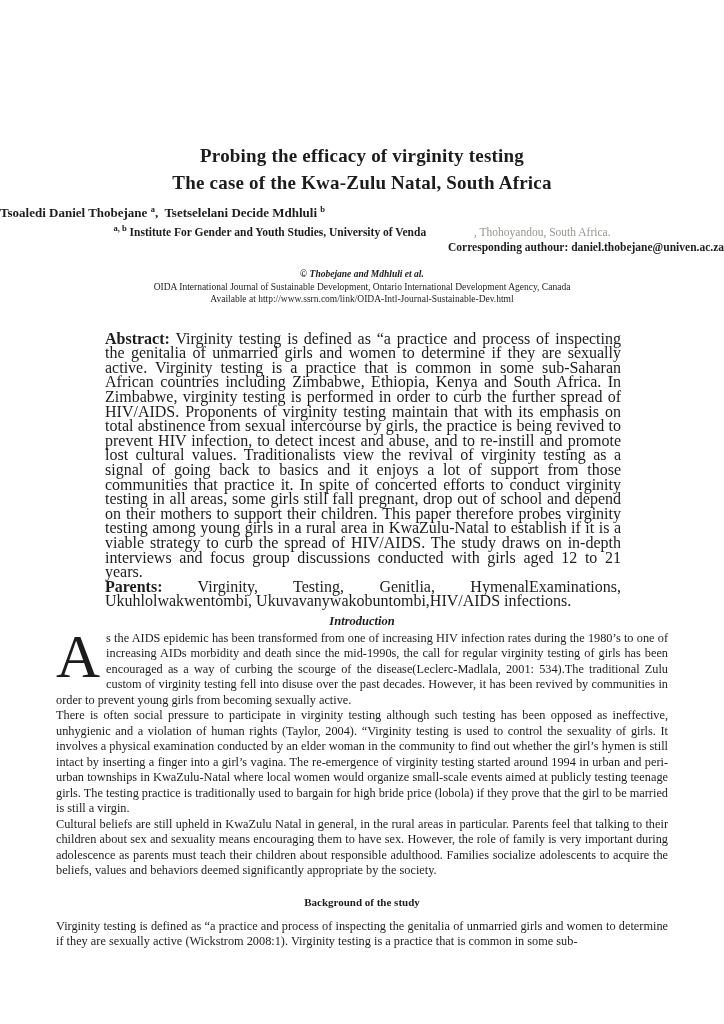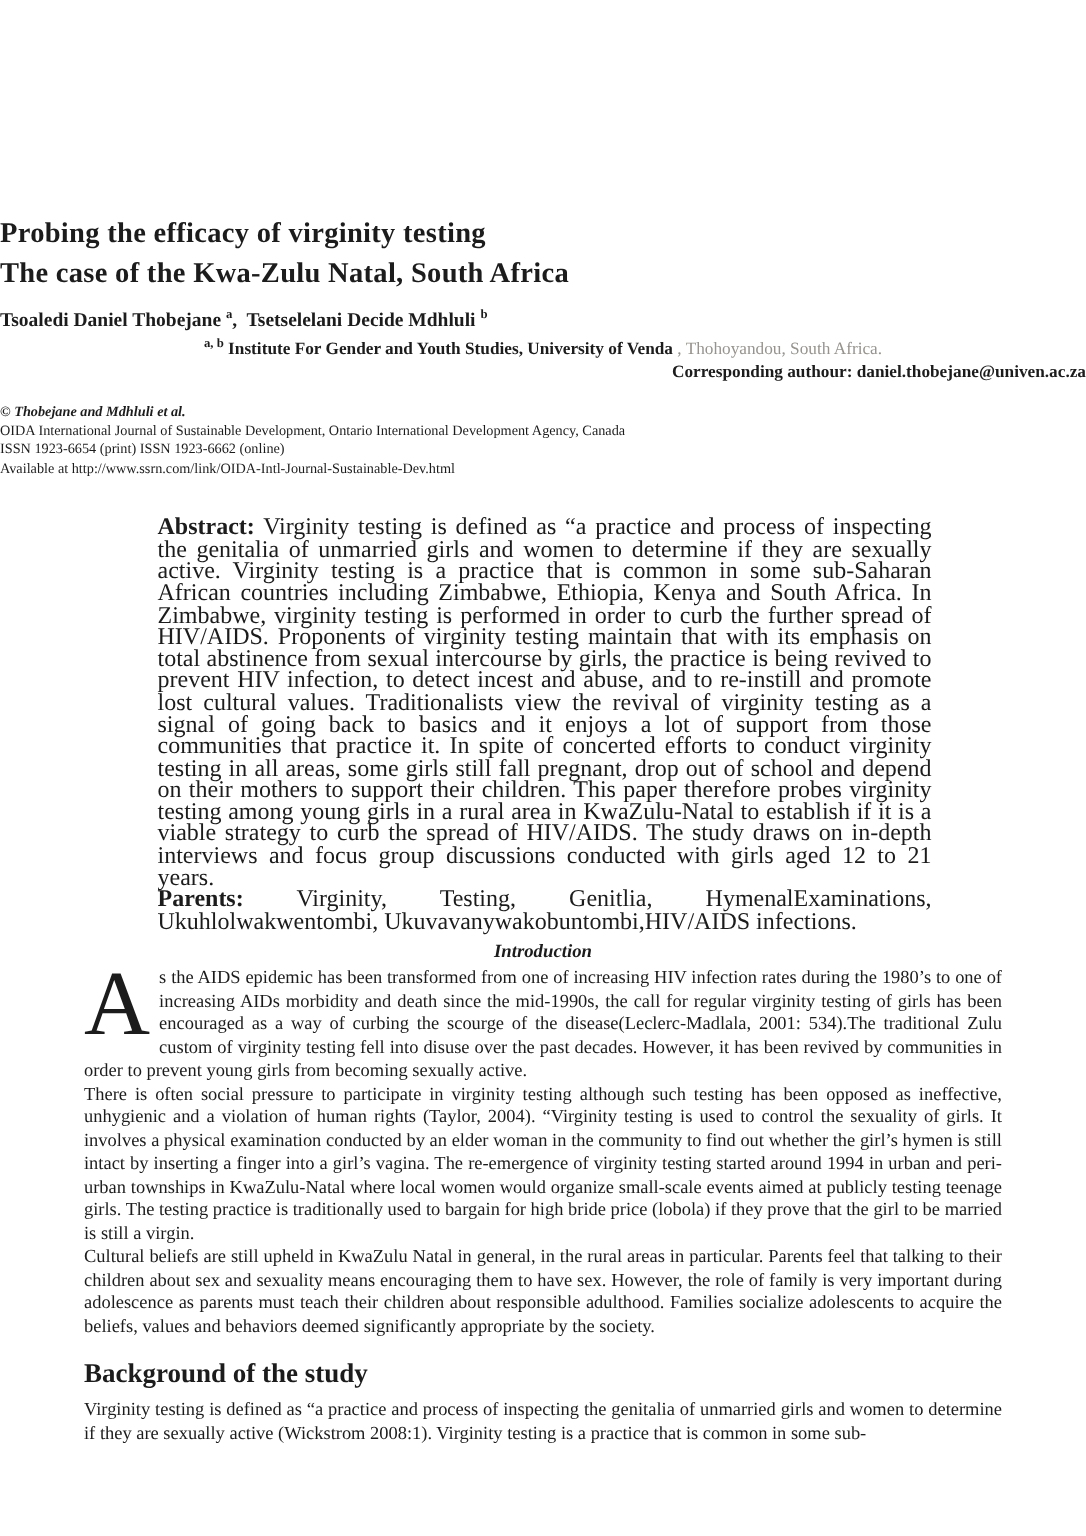--- a/index.html
+++ b/index.html
@@ -12,21 +12,21 @@
     width: 724px;
     height: 1024px;
     margin: 0 auto;
     background: #ffffff;
     color: #1c1c1c;
     font-family: "Liberation Serif", "DejaVu Serif", serif;
     overflow: hidden;
   }
   .title-block {
     margin: 142px 0 0 0;
-    text-align: left;
+    text-align: center;
     font-weight: bold;
     font-size: 19px;
     line-height: 27px;
     letter-spacing: 0.2px;
   }
   .title-line { display: block; }
   .authors-line {
     margin-top: 5px;
     text-align: left;
     font-weight: bold;
@@ -40,29 +40,31 @@
   .author-sep { white-space: pre; }
   .affiliation-line {
     text-align: center;
     font-weight: bold;
     font-size: 11.5px;
     line-height: 15px;
   }
   .affiliation-muted {
     color: #97948f;
     font-weight: normal;
+    padding-left: 45px;
   }
   .correspondence-line {
     text-align: right;
     font-weight: bold;
     font-size: 11.5px;
     line-height: 15px;
   }
   .imprint-block {
     margin-top: 13px;
+    text-align: center;
     font-size: 9.5px;
     line-height: 12.5px;
   }
   .imprint-copyright {
     font-style: italic;
     font-weight: bold;
   }
   .abstract-block {
     margin: 26px auto 0 105px;
     width: 516px;
@@ -91,23 +93,23 @@
   .dropcap {
     float: left;
     font-size: 61px;
     line-height: 47px;
     padding: 2px 6px 0 0;
     font-weight: normal;
   }
   .subsection-heading {
     margin: 15px 0 9px 56px;
     width: 612px;
-    text-align: left;
+    text-align: center;
     font-weight: bold;
-    font-size: 18px;
+    font-size: 11px;
     line-height: 16px;
   }
 </style>
 </head>
 <body>
 
 <div class="page">
 
   <div class="title-block">
     <span class="title-line">Probing the efficacy of virginity testing</span>
@@ -120,21 +122,20 @@
 
   <div class="affiliation-line">
     <sup>a, b</sup><span> Institute For Gender and Youth Studies, University of Venda</span><span class="affiliation-muted"> , Thohoyandou, South Africa.</span>
   </div>
 
   <div class="correspondence-line">Corresponding authour: daniel.thobejane@univen.ac.za</div>
 
   <div class="imprint-block">
     <div class="imprint-copyright">© Thobejane and Mdhluli et al.</div>
     <div>OIDA International Journal of Sustainable Development, Ontario International Development Agency, Canada</div>
-    <div>ISSN 1923-6654 (print) ISSN 1923-6662 (online)</div>
     <div>Available at http://www.ssrn.com/link/OIDA-Intl-Journal-Sustainable-Dev.html</div>
   </div>
 
   <div class="abstract-block">
     <p><span class="run-in-label">Abstract:</span><span> Virginity testing is defined as “a practice and process of inspecting the genitalia of unmarried girls and women to determine if they are sexually active. Virginity testing is a practice that is common in some sub-Saharan African countries including Zimbabwe, Ethiopia, Kenya and South Africa. In Zimbabwe, virginity testing is performed in order to curb the further spread of HIV/AIDS. Proponents of virginity testing maintain that with its emphasis on total abstinence from sexual intercourse by girls, the practice is being revived to prevent HIV infection, to detect incest and abuse, and to re-instill and promote lost cultural values. Traditionalists view the revival of virginity testing as a signal of going back to basics and it enjoys a lot of support from those communities that practice it. In spite of concerted efforts to conduct virginity testing in all areas, some girls still fall pregnant, drop out of school and depend on their mothers to support their children. This paper therefore probes virginity testing among young girls in a rural area in KwaZulu-Natal to establish if it is a viable strategy to curb the spread of HIV/AIDS.  The study draws on in-depth interviews and focus group discussions conducted with girls aged 12 to 21 years.</span></p>
     <p><span class="run-in-label">Parents:</span><span> Virginity, Testing, Genitlia, HymenalExaminations, Ukuhlolwakwentombi, Ukuvavanywakobuntombi,HIV/AIDS infections.</span></p>
   </div>
 
   <div class="section-heading">Introduction</div>
 

